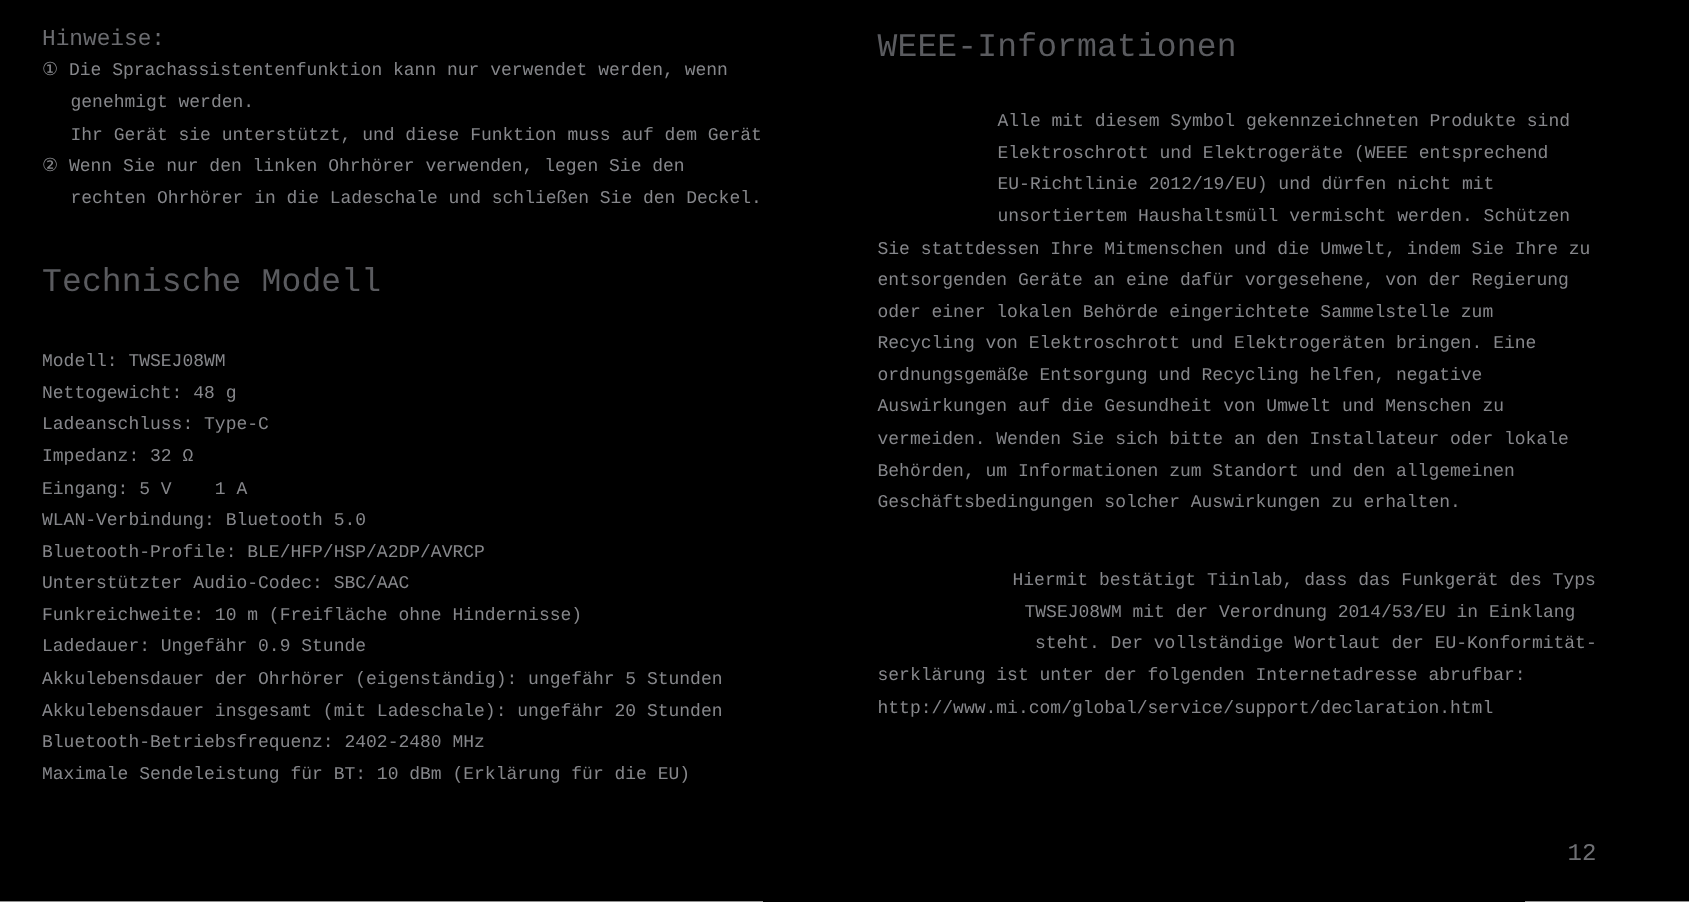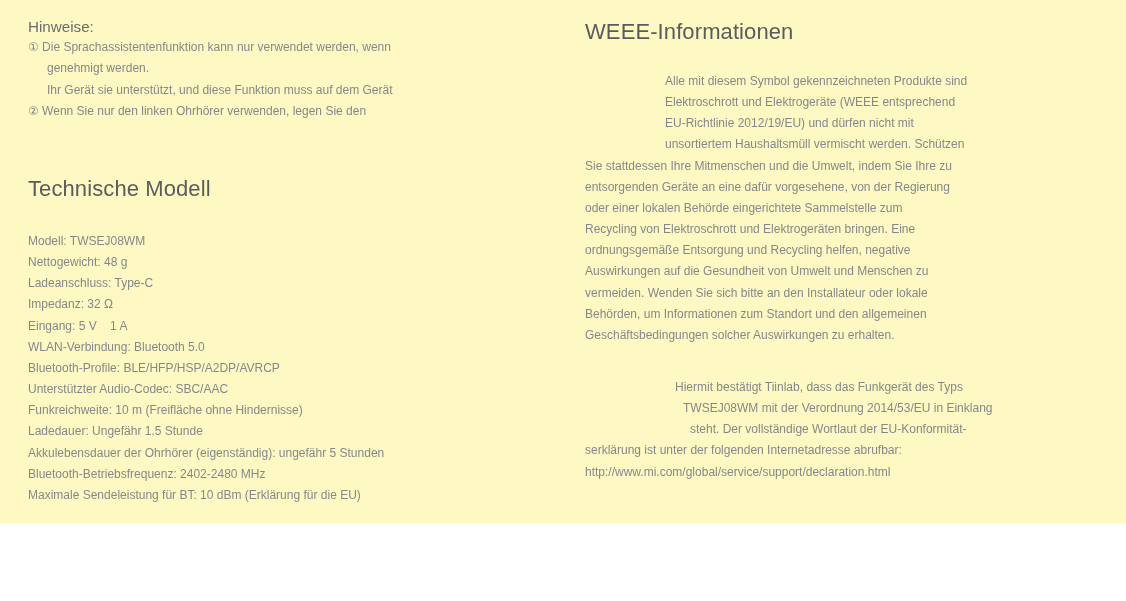--- a/index.html
+++ b/index.html
@@ -3,24 +3,24 @@
 <meta charset="utf-8">
 <style>
   html, body {
     margin: 0;
     padding: 0;
     background: #ffffff;
   }
   #page {
     position: relative;
     width: 1126px;
-    height: 523px;
-    background: #fef9c3;
+    height: 601px;
+    background: #000000;
     overflow: hidden;
-    font-family: Liberation Sans, sans-serif;
+    font-family: Liberation Mono, monospace;
   }
   .block { position: absolute; }
 
   .heading {
     font-size: 22px;
     font-weight: 400;
     color: #5a5b5f;
     letter-spacing: 0.1px;
     white-space: pre;
   }
@@ -56,36 +56,38 @@
 <body>
 
 <div id="page">
 
   <div class="block" style="left:28px; top:16px;">
     <div class="notes-title">Hinweise:</div>
     <div class="line">① Die Sprachassistentenfunktion kann nur verwendet werden, wenn</div>
     <div class="line ind-1">genehmigt werden.</div>
     <div class="line ind-1">Ihr Gerät sie unterstützt, und diese Funktion muss auf dem Gerät</div>
     <div class="line">② Wenn Sie nur den linken Ohrhörer verwenden, legen Sie den</div>
+    <div class="line ind-1">rechten Ohrhörer in die Ladeschale und schließen Sie den Deckel.</div>
   </div>
 
   <div class="block heading" style="left:28px; top:176px;">Technische Modell</div>
 
   <div class="block" style="left:28px; top:231px;">
     <div class="line">Modell: TWSEJ08WM</div>
     <div class="line">Nettogewicht: 48 g</div>
     <div class="line">Ladeanschluss: Type-C</div>
     <div class="line">Impedanz: 32 Ω</div>
     <div class="line">Eingang: 5 V    1 A</div>
     <div class="line">WLAN-Verbindung: Bluetooth 5.0</div>
     <div class="line">Bluetooth-Profile: BLE/HFP/HSP/A2DP/AVRCP</div>
     <div class="line">Unterstützter Audio-Codec: SBC/AAC</div>
     <div class="line">Funkreichweite: 10 m (Freifläche ohne Hindernisse)</div>
-    <div class="line">Ladedauer: Ungefähr 1.5 Stunde</div>
+    <div class="line">Ladedauer: Ungefähr 0.9 Stunde</div>
     <div class="line">Akkulebensdauer der Ohrhörer (eigenständig): ungefähr 5 Stunden</div>
+    <div class="line">Akkulebensdauer insgesamt (mit Ladeschale): ungefähr 20 Stunden</div>
     <div class="line">Bluetooth-Betriebsfrequenz: 2402-2480 MHz</div>
     <div class="line">Maximale Sendeleistung für BT: 10 dBm (Erklärung für die EU)</div>
   </div>
 
   <div class="block heading" style="left:585px; top:19px;">WEEE-Informationen</div>
 
   <div class="block" style="left:585px; top:71px;">
     <div class="line ind-a">Alle mit diesem Symbol gekennzeichneten Produkte sind</div>
     <div class="line ind-a">Elektroschrott und Elektrogeräte (WEEE entsprechend</div>
     <div class="line ind-a">EU-Richtlinie 2012/19/EU) und dürfen nicht mit</div>

